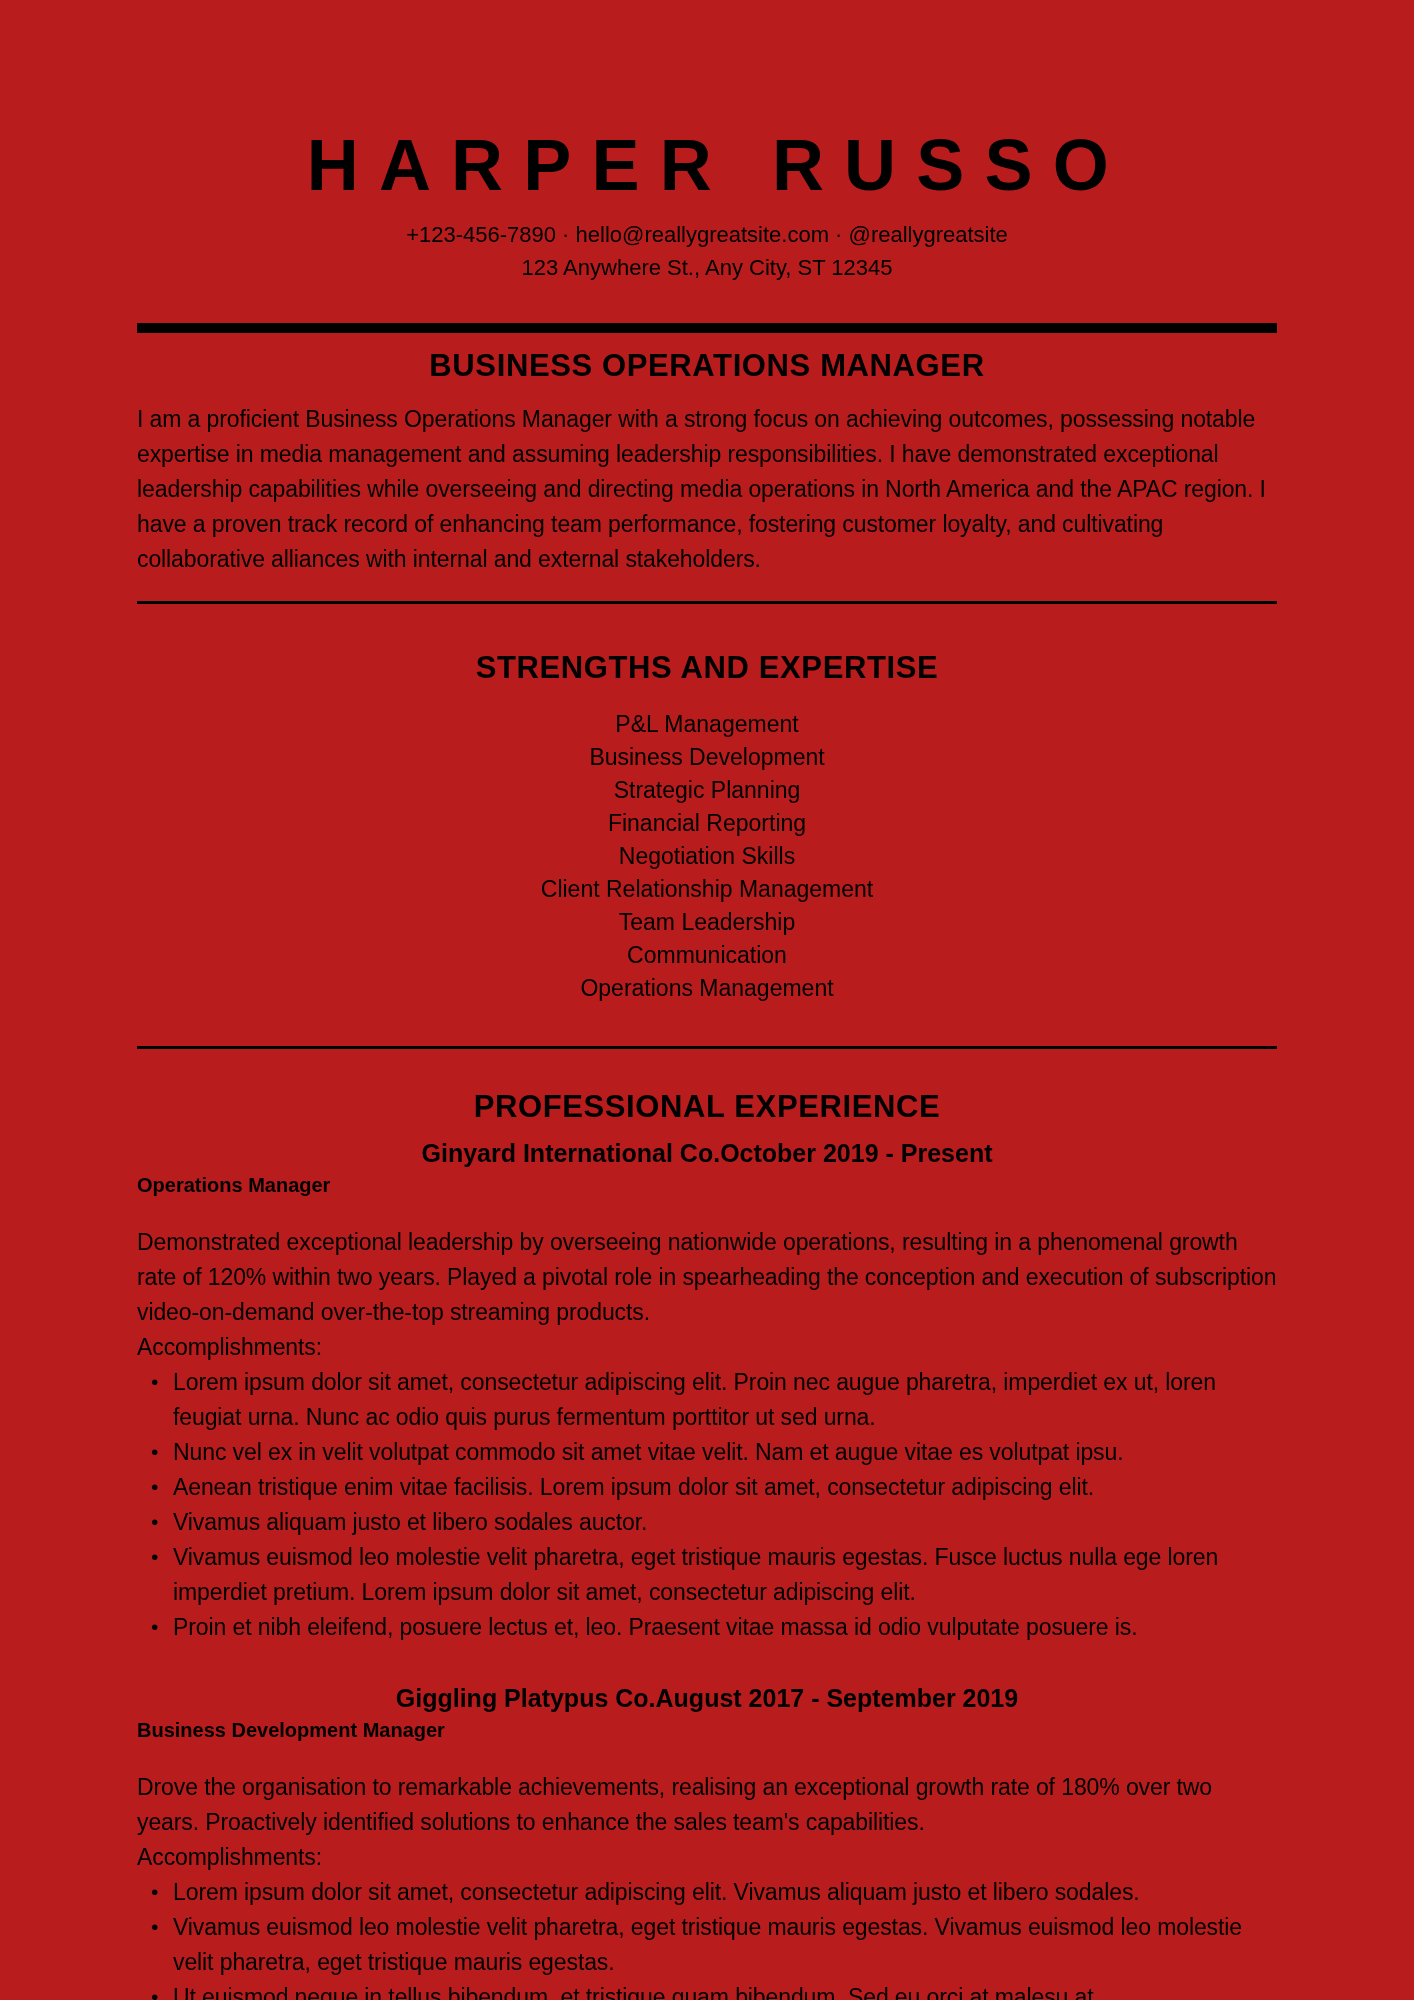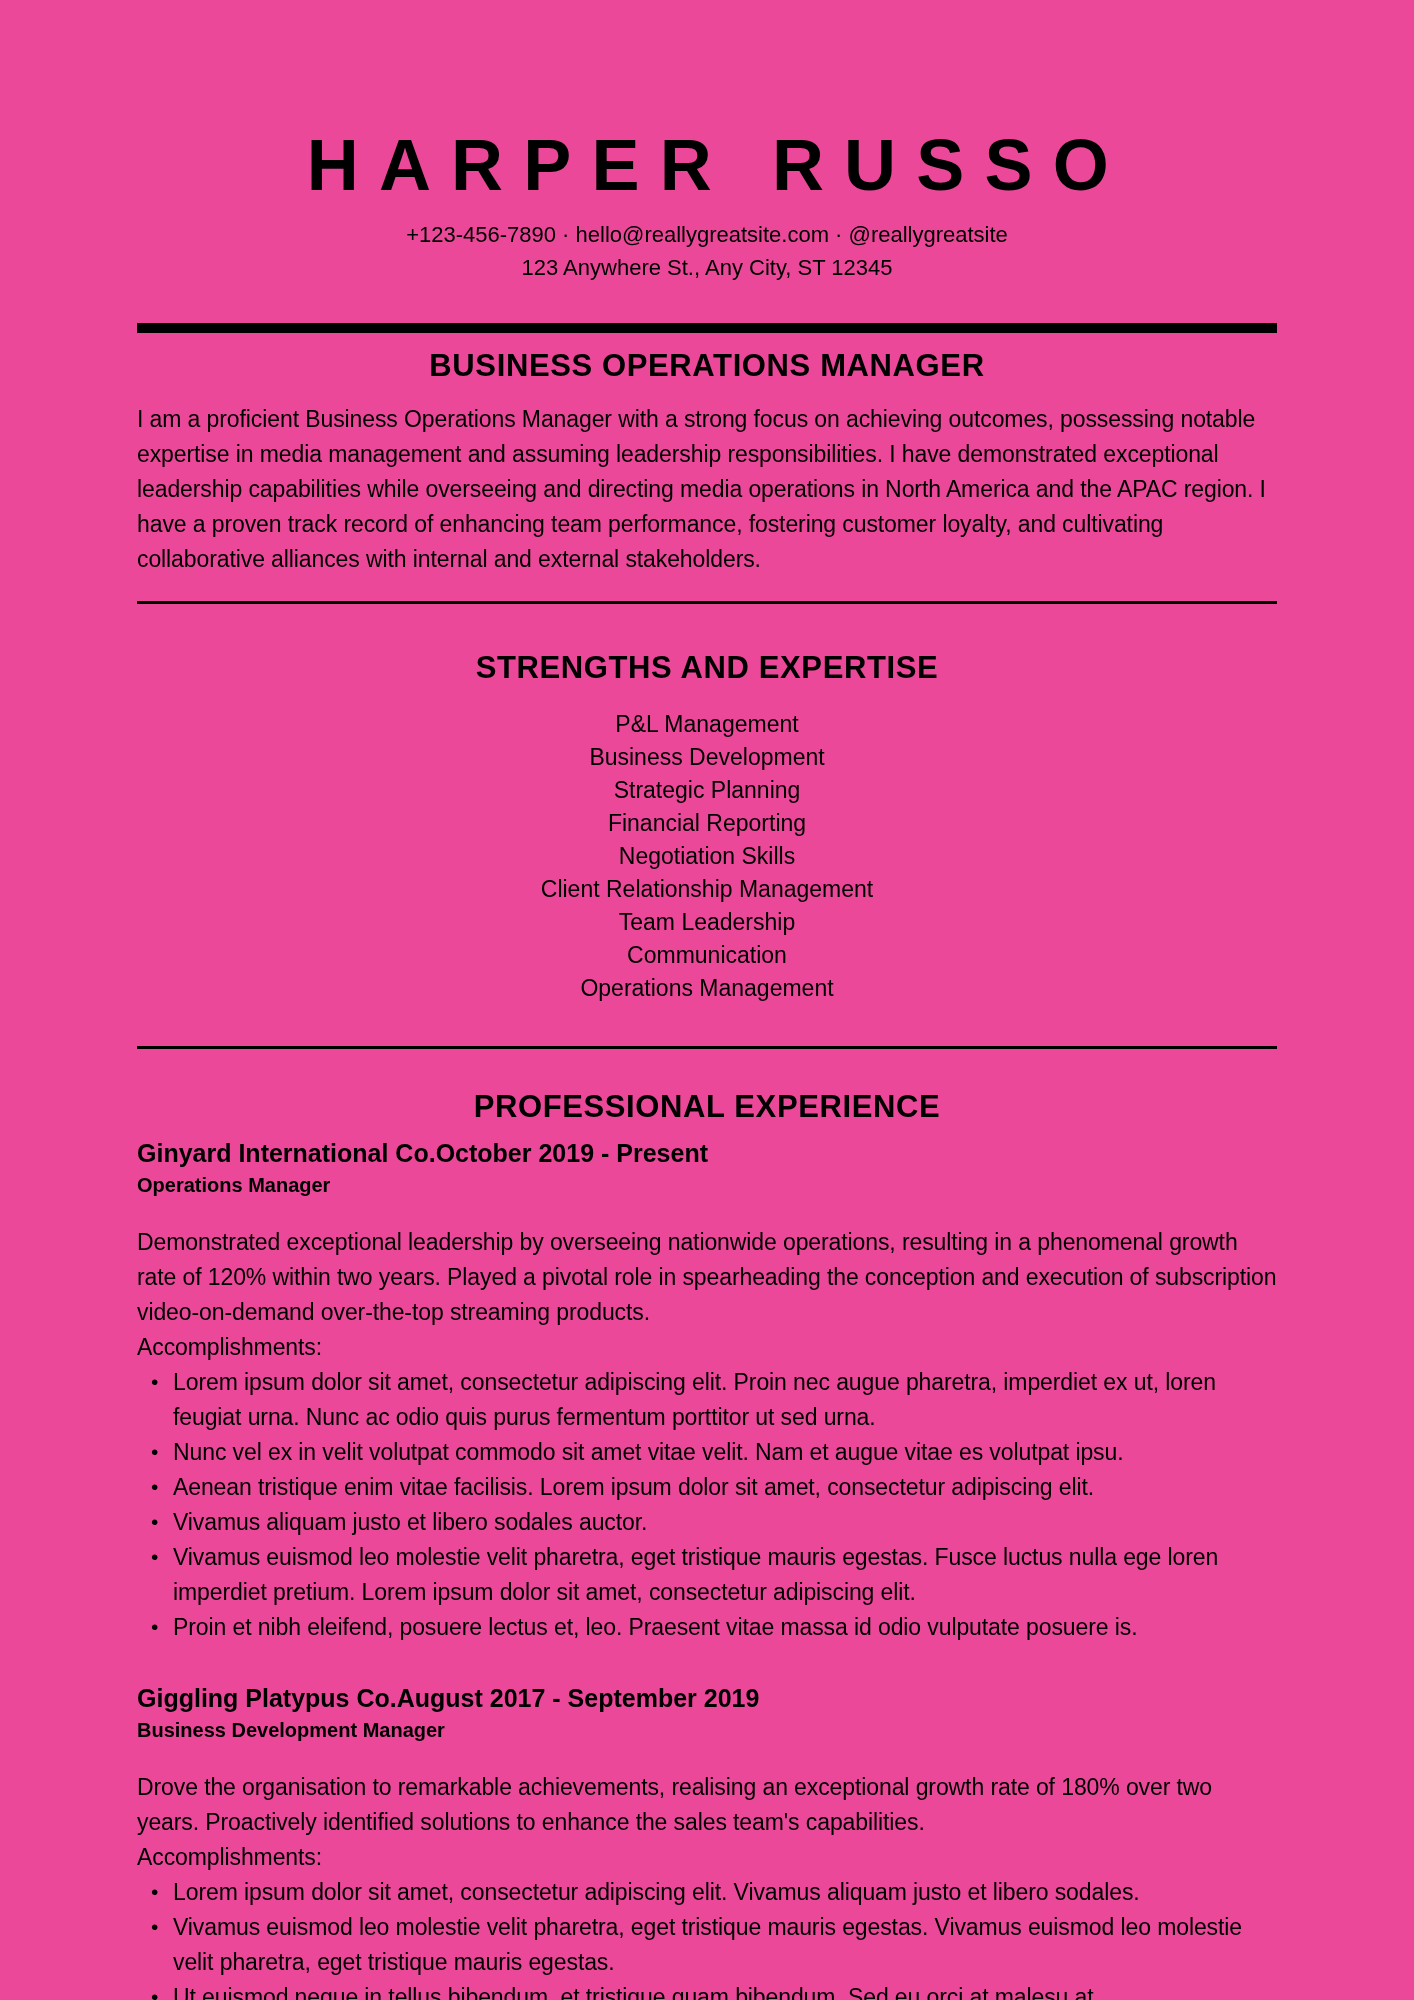--- a/index.html
+++ b/index.html
@@ -1,19 +1,19 @@
 <!DOCTYPE html>
 <html><head>
 <meta charset="utf-8">
 <style>
   html,body{margin:0;padding:0;background:#ffffff;}
   .page{
     width:1414px;height:2000px;box-sizing:border-box;
     padding:0 137px;margin:0 auto;overflow:hidden;
-    background:#ec4899;color:#000000;
+    background:#b91c1c;color:#000000;
     font-family:"Liberation Sans","DejaVu Sans",sans-serif;
   }
   
   .name{
     margin:128px 0 0;padding-left:.3em;text-align:center;
     font-size:72px;line-height:74px;font-weight:700;letter-spacing:.28em;
   }
   .contact{margin:0;text-align:center;font-size:22px;line-height:33px;}
   .contact.first{margin-top:16px;}
   
@@ -30,21 +30,21 @@
   .strengths h2{margin-top:48px;}
   .experience h2{margin-top:42px;}
   
   .body{font-size:23px;line-height:35px;letter-spacing:-0.1px;margin:0;}
   .objective .summary{margin-top:21px;}
   
   .skills-grid{display:grid;grid-template-columns:1fr;margin-top:25px;}
   .skill{text-align:center;font-size:23px;line-height:33px;}
   
   .job-head{
-    display:flex;justify-content:flex-start;align-items:baseline;
+    display:flex;justify-content:center;align-items:baseline;
     font-weight:700;font-size:25px;line-height:32px;
   }
   .job.first .job-head{margin-top:15px;}
   .job.second{margin-top:37px;}
   .job-role{font-weight:700;font-size:20px;line-height:32px;}
   .job-summary{margin-top:24px;}
   .accomplishments-label{}
   ul.accomplishments{margin:0;padding:0;list-style:none;}
   ul.accomplishments li{
     position:relative;padding-left:36px;

